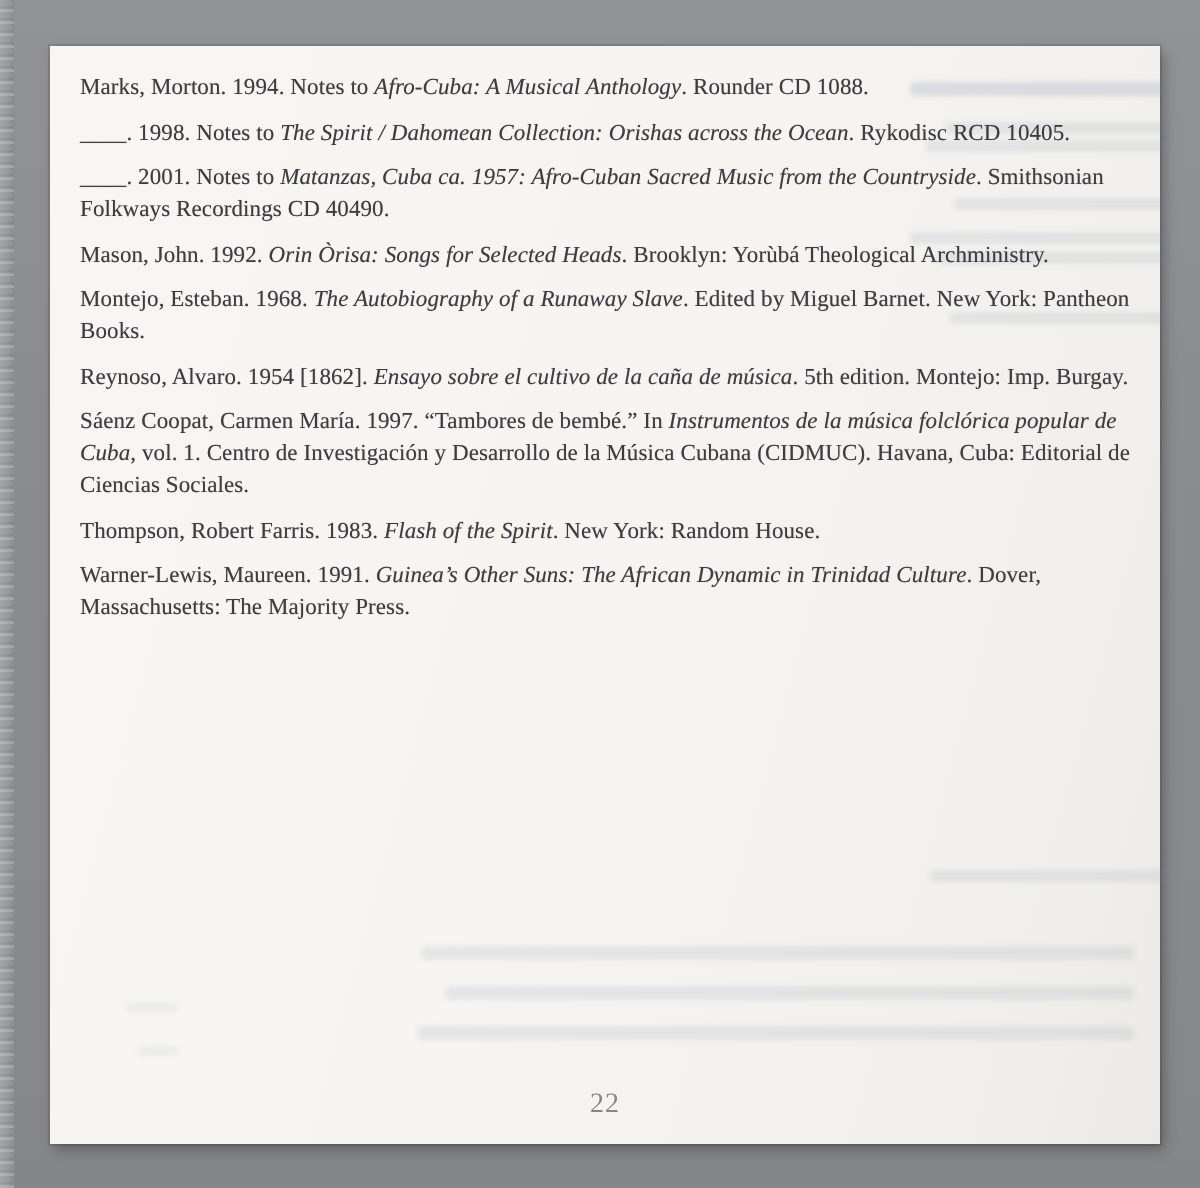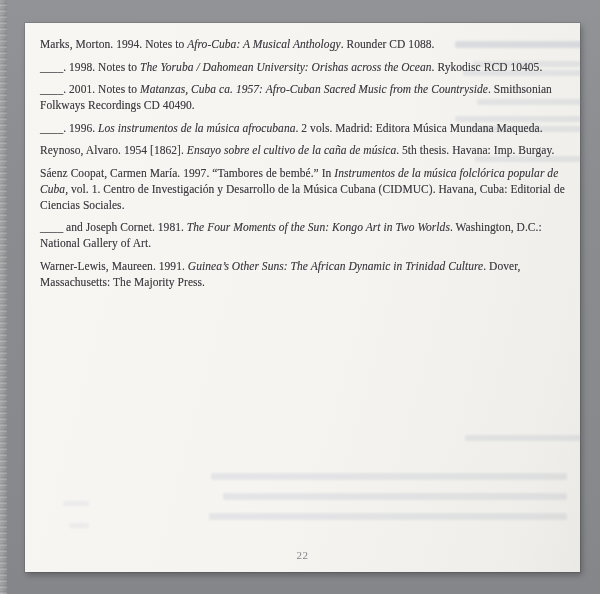--- a/index.html
+++ b/index.html
@@ -23,21 +23,21 @@
   }
   .content{
     position:absolute;left:15px;top:13px;width:528px;
     color:#3c3c41;font-size:11.5px;line-height:16px;letter-spacing:.05px;
     text-shadow:0 0 .4px rgba(60,60,66,.45);
   }
   p.entry{margin:0 0 6.5px 0;}
   .it{font-style:italic;text-align:center;}
   .pagenum{
     position:absolute;left:0;right:0;bottom:11px;text-align:center;
-    font-size:11px;color:#85858a;letter-spacing:.5px;
+    font-size:14px;color:#85858a;letter-spacing:.5px;
   }
   .ghost{
     position:absolute;background:#76819f;opacity:.13;filter:blur(1.3px);border-radius:2px;
   }
   .g1{left:430px;top:18px;width:128px;height:7px;opacity:.2;}
   .g2{left:448px;top:38px;width:112px;height:6px;}
   .g3{left:438px;top:47px;width:122px;height:6px;}
   .g4{left:452px;top:76px;width:108px;height:6px;}
   .g5{left:430px;top:93px;width:130px;height:6px;}
   .g6{left:443px;top:103px;width:117px;height:6px;}
@@ -64,23 +64,24 @@
   <div class="ghost g7"></div>
   <div class="ghost g8"></div>
   <div class="ghost g9"></div>
   <div class="ghost g10"></div>
   <div class="ghost g11"></div>
   <div class="ghost g12"></div>
   <div class="ghost g13"></div>
 
   <div class="content">
       <p class="entry"><span>Marks, Morton. 1994. Notes to </span><span class="it">Afro-Cuba: A Musical Anthology</span><span>. Rounder CD 1088.</span></p>
-      <p class="entry"><span>____. 1998. Notes to </span><span class="it">The Yoruba / Dahomean University: Orishas across the Ocean</span><span>. Rykodisc RCD 10405.</span></p>
+      <p class="entry"><span>____. 1998. Notes to </span><span class="it">The Spirit / Dahomean Collection: Orishas across the Ocean</span><span>. Rykodisc RCD 10405.</span></p>
       <p class="entry"><span>____. 2001. Notes to </span><span class="it">Matanzas, Cuba ca. 1957: Afro-Cuban Sacred Music from the Countryside</span><span>. Smithsonian Folkways Recordings CD 40490.</span></p>
-      <p class="entry"><span>____. 1996. </span><span class="it">Los instrumentos de la música afrocubana</span><span>. 2 vols. Madrid: Editora Música Mundana Maqueda.</span></p>
-      <p class="entry"><span>Reynoso, Alvaro. 1954 [1862]. </span><span class="it">Ensayo sobre el cultivo de la caña de música</span><span>. 5th thesis. Havana: Imp. Burgay.</span></p>
+      <p class="entry"><span>Mason, John. 1992. </span><span class="it">Orin Òrisa: Songs for Selected Heads</span><span>. Brooklyn: Yorùbá Theological Archministry.</span></p>
+      <p class="entry"><span>Montejo, Esteban. 1968. </span><span class="it">The Autobiography of a Runaway Slave</span><span>. Edited by Miguel Barnet. New York: Pantheon Books.</span></p>
+      <p class="entry"><span>Reynoso, Alvaro. 1954 [1862]. </span><span class="it">Ensayo sobre el cultivo de la caña de música</span><span>. 5th edition. Montejo: Imp. Burgay.</span></p>
       <p class="entry"><span>Sáenz Coopat, Carmen María. 1997. “Tambores de bembé.” In </span><span class="it">Instrumentos de la música folclórica popular de Cuba</span><span>, vol. 1. Centro de Investigación y Desarrollo de la Música Cubana (CIDMUC). Havana, Cuba: Editorial de Ciencias Sociales.</span></p>
-      <p class="entry"><span>____ and Joseph Cornet. 1981. </span><span class="it">The Four Moments of the Sun: Kongo Art in Two Worlds</span><span>. Washington, D.C.: National Gallery of Art.</span></p>
+      <p class="entry"><span>Thompson, Robert Farris. 1983. </span><span class="it">Flash of the Spirit</span><span>. New York: Random House.</span></p>
       <p class="entry"><span>Warner-Lewis, Maureen. 1991. </span><span class="it">Guinea’s Other Suns: The African Dynamic in Trinidad Culture</span><span>. Dover, Massachusetts: The Majority Press.</span></p>
     </div>
 
   <div class="pagenum">22</div>
 </div>
 
 </body></html>

